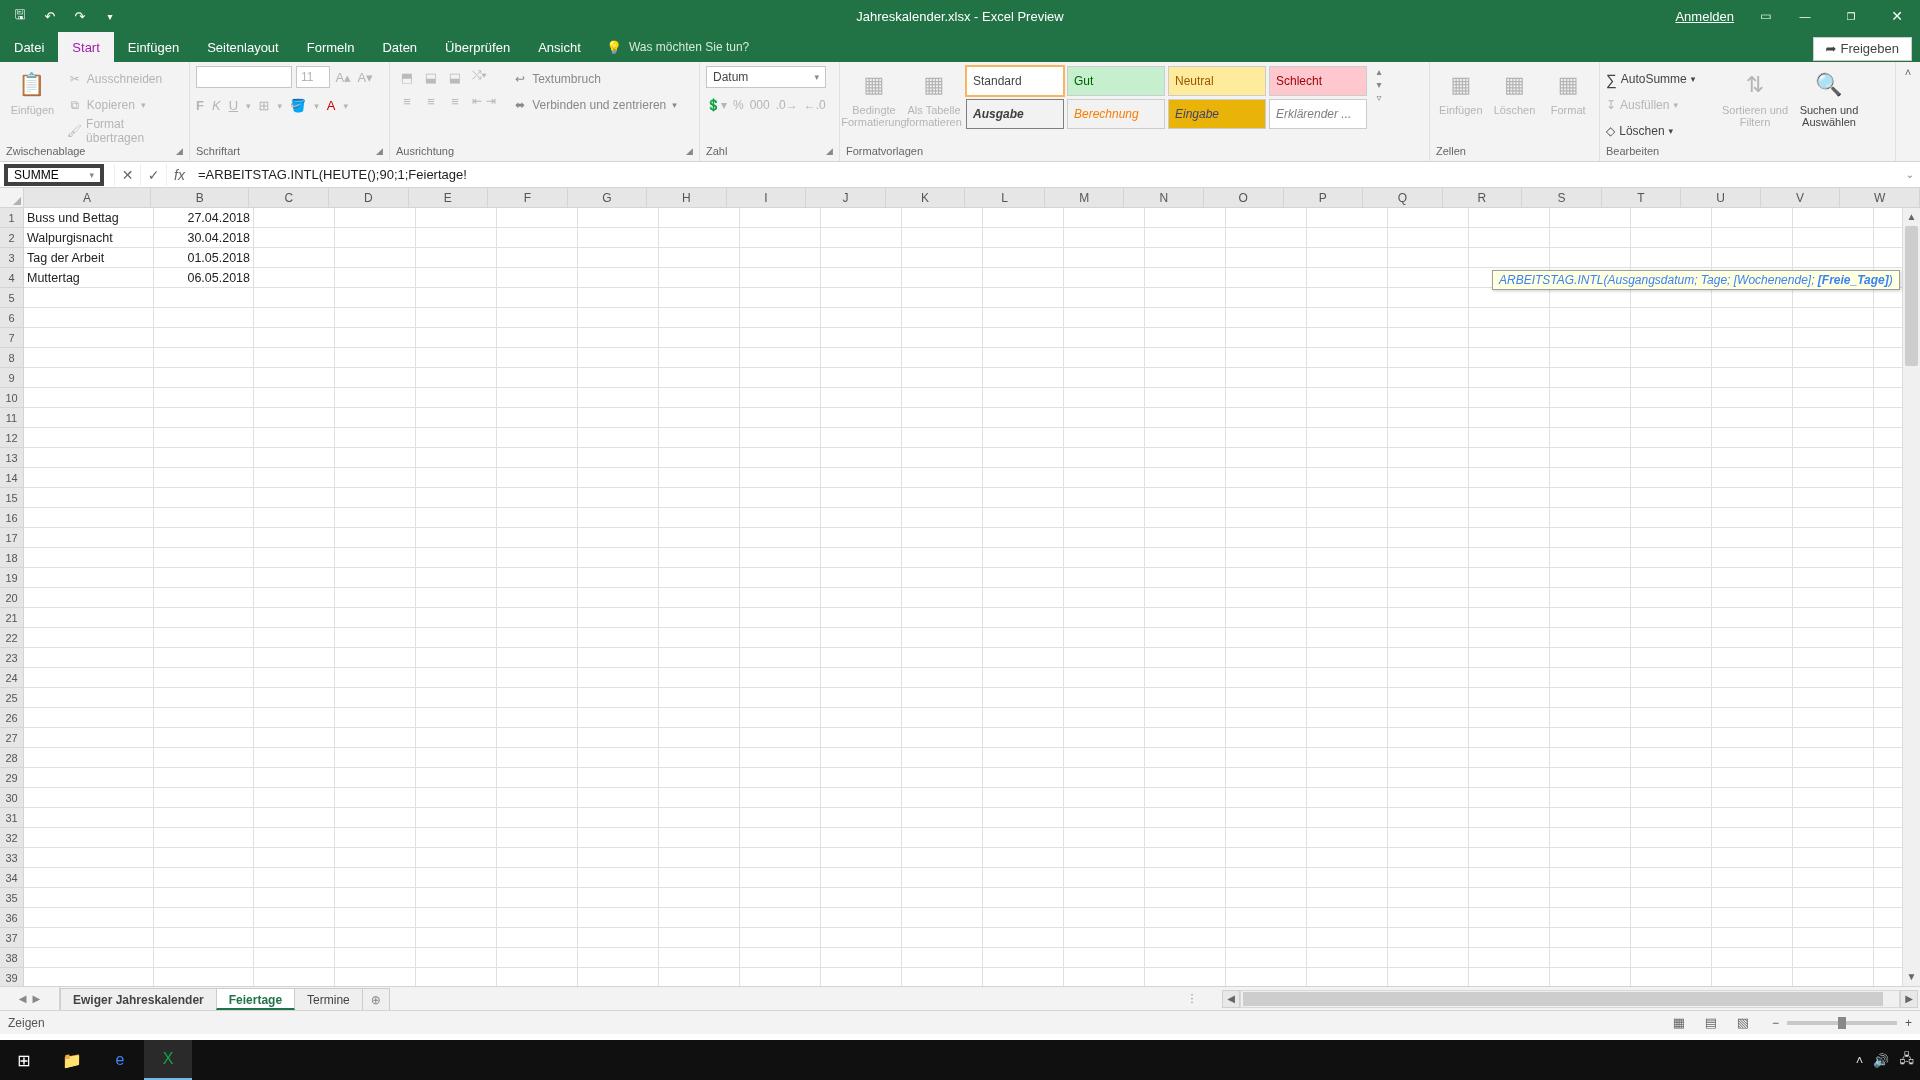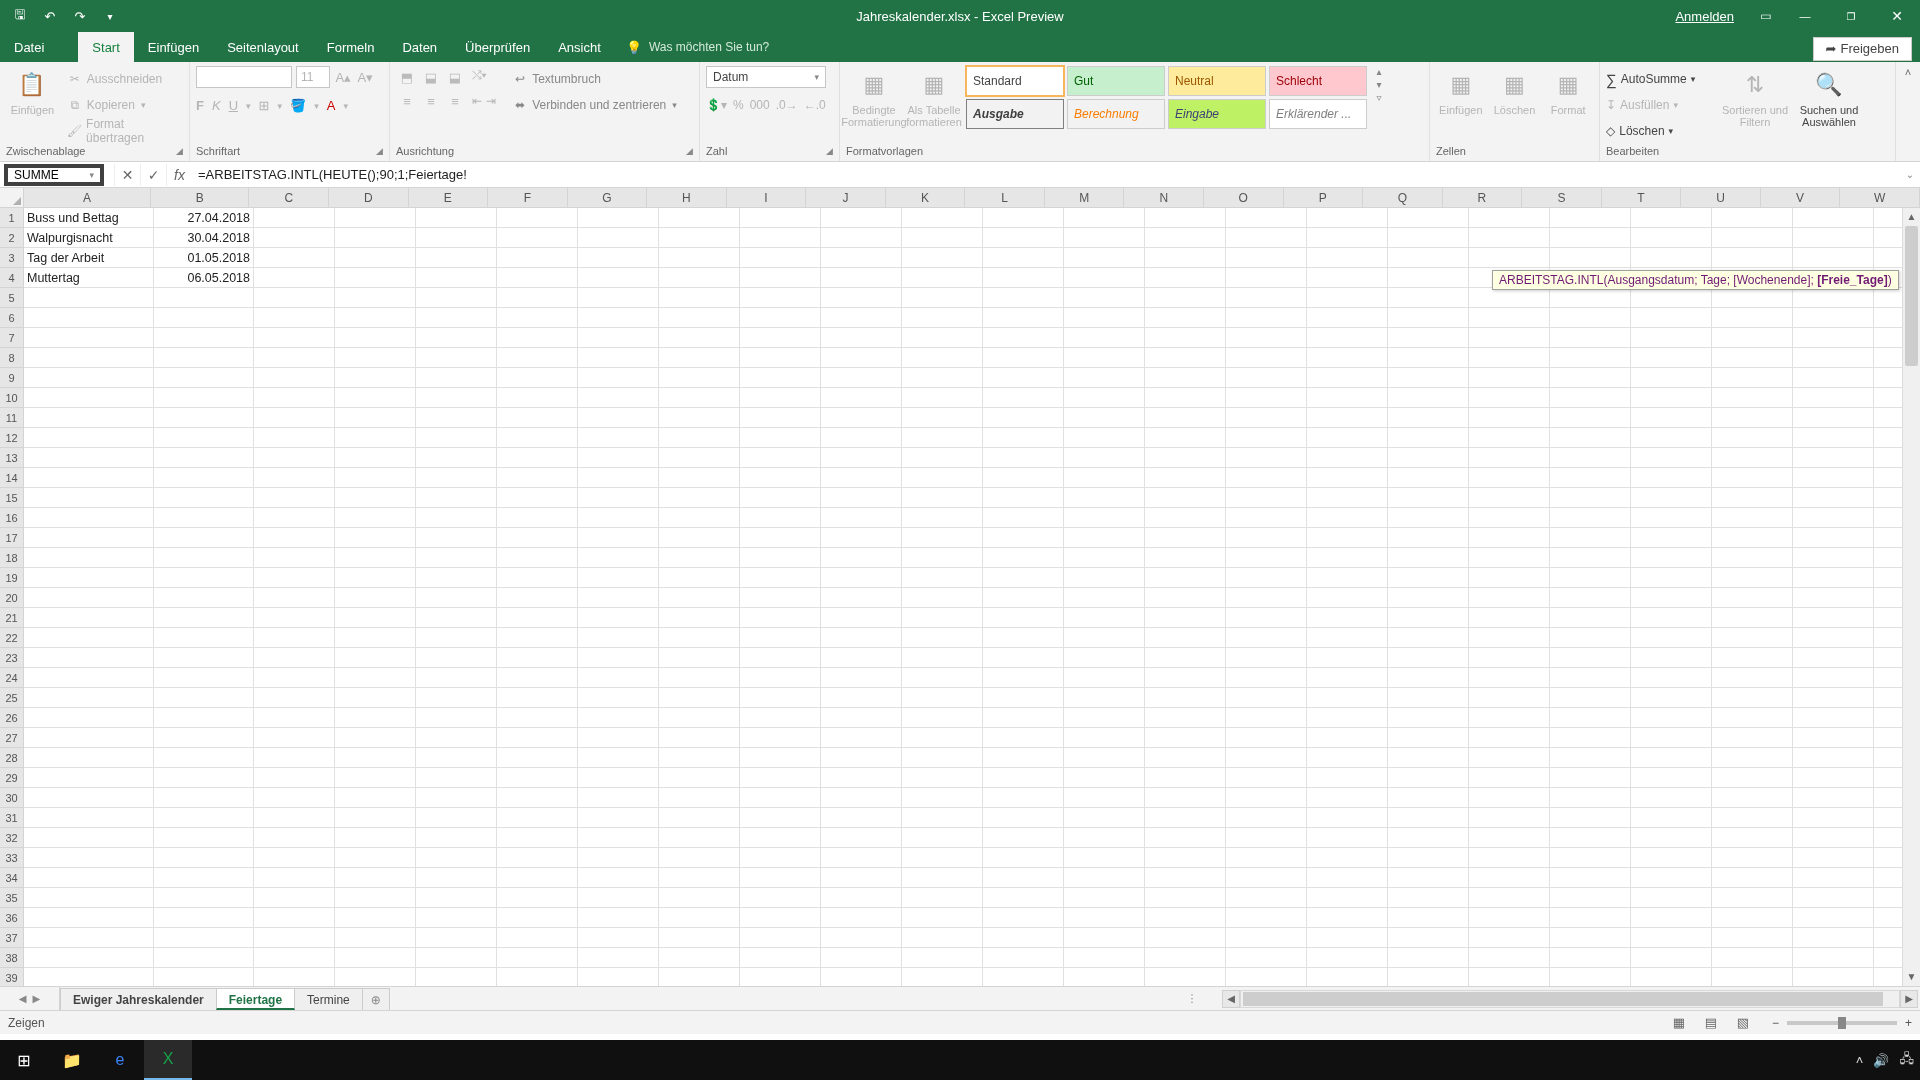--- a/index.html
+++ b/index.html
@@ -14,21 +14,21 @@
 .titlebar .right .anmelden { padding: 0 16px; font-size: 13px; text-decoration: underline; }
 .titlebar .right .winbtn { width: 46px; height: 32px; display: inline-flex; align-items: center; justify-content: center; font-size: 11px; }
 .titlebar .right .winbtn.rest { font-size: 10px; }
 .titlebar .right .winbtn.close { font-size: 14px; }
 .titlebar .right .small-win { width: 32px; display:inline-flex; align-items:center; justify-content:center; }
 
 
 .tabs-row { height: 30px; background: #217346; display: flex; align-items: stretch; color: #fff; font-size: 13px; position: relative; }
 .tabs-row .tab { padding: 0 14px; display: flex; align-items: center; cursor: default; }
 .tabs-row .tab.file { background: #217346; }
-.tabs-row .tab.active { background: #f3f3f3; color: #15803d; margin-left: 20px; }
+.tabs-row .tab.active { background: #f3f3f3; color: #a21caf; }
 .tabs-row .tell { display: flex; align-items: center; color: #d4ead8; padding-left: 12px; gap: 6px; font-size: 12px; }
 .tabs-row .tell .bulb { font-size: 13px; }
 .tabs-row .right-area { position: absolute; right: 8px; display: flex; align-items: center; height: 100%; }
 .tabs-row .share { background: #fff; color: #444; padding: 0 12px; height: 24px; display: inline-flex; align-items: center; font-size: 13px; gap: 4px; margin-top: 3px; border: 1px solid #ccc; }
 
 
 .ribbon { height: 100px; background: #f3f3f3; border-bottom: 1px solid #d4d4d4; display: flex; font-size: 12px; color: #666; }
 .group { border-right: 1px solid #e0e0e0; display: flex; flex-direction: column; position: relative; padding: 4px 6px 0 6px; min-width: 40px; }
 .group .body { flex: 1; display: flex; align-items: flex-start; gap: 4px; }
 .group .label { font-size: 11px; color: #666; height: 18px; line-height: 16px; position: relative; }
@@ -62,21 +62,21 @@
 
 
 .styles-gallery { display: grid; grid-template-columns: repeat(4, 98px); grid-template-rows: repeat(2, 30px); gap: 3px; }
 .style-chip { border: 1px solid #ccc; background: #fff; font-size: 12px; display: flex; align-items: center; padding: 0 6px; color: #444; font-style: italic; }
 .style-chip.standard { font-style: normal; }
 .style-chip.gut { background: #c6efce; color: #006100; font-style: normal; }
 .style-chip.neutral { background: #ffeb9c; color: #9c5700; font-style: normal; }
 .style-chip.schlecht { background: #ffc7ce; color: #9c0006; font-style: normal; }
 .style-chip.ausgabe { background: #f2f2f2; color: #3f3f3f; border: 1px solid #7f7f7f; font-weight: bold; font-style: italic; }
 .style-chip.berechnung { background: #f2f2f2; color: #fa7d00; font-style: italic; }
-.style-chip.eingabe { background: #bef264; color: #3f3f76; font-style: italic; }
+.style-chip.eingabe { background: #eab308; color: #3f3f76; font-style: italic; }
 .style-chip.erklar { color: #7f7f7f; font-style: italic; }
 .style-chip.selected { outline: 2px solid #f8b65c; outline-offset: -1px; }
 .styles-more { width: 16px; display: flex; flex-direction: column; justify-content: center; gap: 2px; color: #888; font-size: 10px; align-items:center; }
 
 
 .edit-row { display: flex; align-items: center; gap: 4px; height: 22px; font-size: 12px; color: #444; white-space: nowrap; }
 
 
 .fbar { height: 26px; border-bottom: 1px solid #d4d4d4; display: flex; align-items: center; background: #fff; font-size: 13px; }
 .namebox { width: 100px; height: 22px; border: 4px solid #404040; margin-left: 4px; padding: 0 6px; display: flex; align-items: center; justify-content: space-between; font-size: 12px; background: #fff; }
@@ -103,21 +103,21 @@
 .cell.A { width: 130px; text-align: left; }
 .cell.B { width: 100px; text-align: right; }
 .cell.rest { width: 81px; }
 
 .vscroll { position: absolute; right: 0; top: 0; width: 18px; height: 100%; background: #f0f0f0; border-left: 1px solid #dcdcdc; }
 .vscroll .up, .vscroll .down { height: 18px; text-align: center; font-size: 10px; color: #666; line-height: 18px; }
 .vscroll .track { position: absolute; top: 18px; bottom: 18px; left: 2px; right: 2px; }
 .vscroll .thumb { position: absolute; top: 0; left: 0; right: 0; height: 140px; background: #cdcdcd; border-radius: 2px; }
 
 
-.func-tip { position: absolute; background: #ffffe1; border: 1px solid #a0a0a0; font-size: 12px; padding: 2px 6px; color: #701a75; box-shadow: 1px 1px 3px rgba(0,0,0,0.2); white-space: nowrap; }
+.func-tip { position: absolute; background: #ffffe1; border: 1px solid #a0a0a0; font-size: 12px; padding: 2px 6px; color: #3b82f6; box-shadow: 1px 1px 3px rgba(0,0,0,0.2); white-space: nowrap; font-style: italic; }
 .func-tip b { font-weight: bold; }
 
 
 .sheetbar { height: 24px; border-top: 1px solid #d4d4d4; display: flex; align-items: stretch; background: #f3f3f3; font-size: 12px; }
 .sheetbar .nav { width: 60px; display: flex; align-items: center; justify-content: center; gap: 6px; color: #888; border-right: 1px solid #d4d4d4; font-size: 10px; }
 .sheetbar .tabs { display: flex; align-items: flex-end; }
 .sheet-tab { padding: 0 12px; height: 22px; line-height: 22px; border: 1px solid #ccc; border-bottom: none; background: #efefef; margin-right: -1px; color: #444; }
 .sheet-tab.active { background: #fff; color: #217346; font-weight: bold; border-bottom: 2px solid #217346; position: relative; z-index: 1; }
 .sheet-tab.add { width: 28px; padding: 0; text-align: center; color: #888; }
 .sheetbar .hscroll { flex: 1; display: flex; align-items: center; justify-content: flex-end; gap: 0; padding-right: 2px; }

